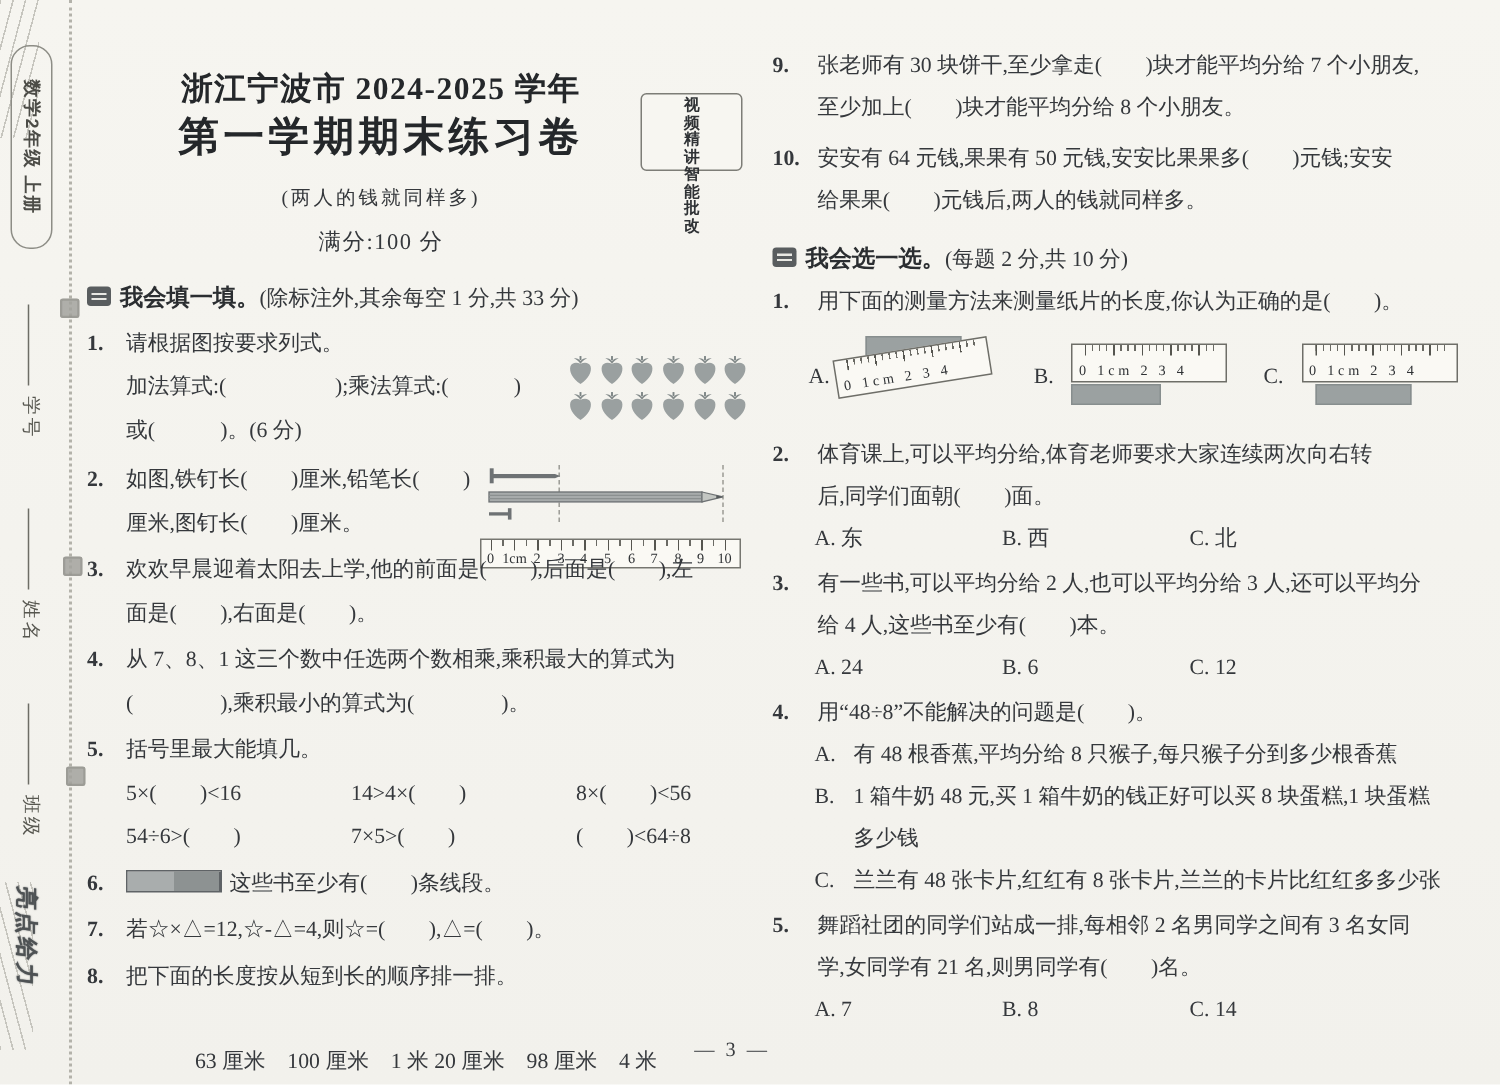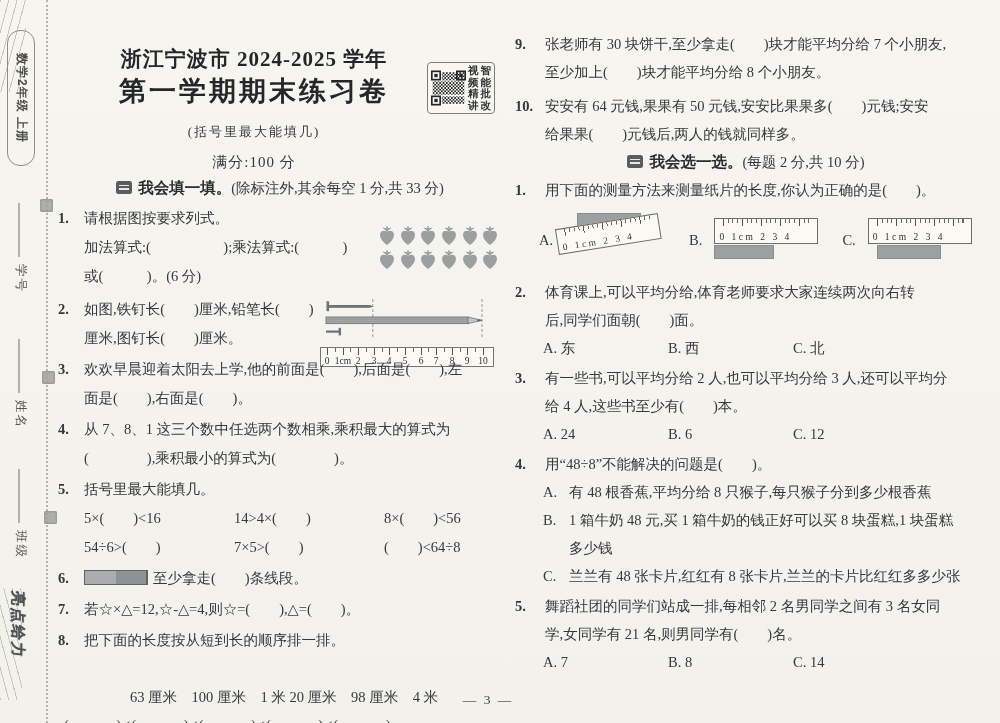--- a/index.html
+++ b/index.html
@@ -25,41 +25,41 @@
   .stamp{position:absolute;width:13px;height:13px;background:#a3a39e;border-radius:2px;
          box-shadow:inset 0 0 0 1.5px #8e8e88;opacity:.85;}
   
   .col-l{position:absolute;left:58px;top:28px;width:444px;font-size:14.5px;line-height:29px;}
   .col-r{position:absolute;left:515px;top:30px;width:462px;font-size:14.5px;line-height:28px;}
   .titles{text-align:center;width:392px;padding-top:16px;}
   .t1{font-size:21px;font-weight:bold;letter-spacing:1px;line-height:30px;color:#24272a;}
   .t2{font-size:27px;font-weight:bold;letter-spacing:3px;line-height:34px;color:#24272a;}
   .subnote{text-align:center;width:392px;margin-top:14px;font-size:13px;letter-spacing:2px;line-height:20px;}
   .score{text-align:center;width:392px;margin-top:8px;font-size:15px;letter-spacing:1px;line-height:24px;}
-  .sec{margin-top:2px;line-height:24px;text-align:center;}
+  .sec{margin-top:13px;line-height:24px;}
   .sec .st{font-family:"Liberation Sans","DejaVu Sans",sans-serif;font-weight:bold;font-size:15.5px;color:#2b2e31;}
   .sec .sn{font-size:14.5px;}
   .sec-icon{display:inline-block;width:16px;height:13px;border-radius:2.5px;background:#595d5f;
             position:relative;margin-right:6px;vertical-align:-1px;}
   .sec-icon::before{content:"";position:absolute;left:3px;right:3px;top:3.5px;height:6.5px;
             background:repeating-linear-gradient(180deg,#e9e9e4 0 1.4px,transparent 1.4px 3.4px);}
   .q{display:flex;margin-top:2px;}
   .qno{flex:none;width:26px;font-weight:bold;}
   .col-r .qno{width:30px;}
-  .qtext{flex:1;position:relative;}
+  .qtext{flex:1;position:relative;font-family:Liberation Serif, serif;}
   .grid5{display:grid;grid-template-columns:150px 150px 1fr;margin-left:26px;}
   .center-line{margin-left:26px;text-align:center;width:400px;margin-top:28px;}
   .ans8{margin-left:6px;letter-spacing:1px;}
   .opts{display:grid;grid-template-columns:125px 125px 1fr;margin-left:28px;}
   .optrow{display:flex;padding-right:12px;}
   .optlab{flex:none;width:26px;}
   .opttext{flex:1;}
   
   .qrbox{position:absolute;left:427px;top:62px;width:68px;height:52px;border:1px solid #7d7d77;
-         border-radius:4px;background:#f7f6f1;display:flex;align-items:center;padding:2px 3px;box-sizing:border-box;}
+         border-radius:4px;background:#f7f6f1;display:flex;align-items:center;padding:2px 3px;box-sizing:border-box;flex-direction:column;}
   .qrcap{width:12px;font-size:10.5px;line-height:11.5px;color:#2f3235;font-weight:bold;
          font-family:"Liberation Sans","DejaVu Sans",sans-serif;margin-left:2px;word-break:break-all;}
   
   .berries{position:absolute;right:2px;top:22px;width:122px;display:grid;
            grid-template-columns:repeat(6,1fr);grid-gap:4px 2px;}
   .ruler-fig{position:absolute;right:6px;top:2px;width:176px;}
   .bigruler{position:relative;width:174px;height:20px;border:1px solid #767670;background:#faf9f4;box-sizing:border-box;}
   .bigruler::before{content:"";position:absolute;left:6px;top:0;width:160px;height:4px;
        background:repeating-linear-gradient(90deg,#6a6a64 0 1px,transparent 1px 7.8px);}
   .bigruler::after{content:"";position:absolute;left:6px;top:0;width:158px;height:7px;
@@ -135,21 +135,21 @@
     </svg>
     <div class="qrcap">视频精讲</div>
     <div class="qrcap">智能批改</div>
   </div>
 
   <div class="col-l">
     <div class="titles">
       <div class="t1">浙江宁波市 2024-2025 学年</div>
       <div class="t2">第一学期期末练习卷</div>
     </div>
-    <div class="subnote">(括号里最大能填几)</div>
+    <div class="subnote">(两人的钱就同样多)</div>
     <div class="score">满分:100 分</div>
 
     <div class="sec">
       <span class="sec-icon"></span><span class="st">我会填一填。</span><span class="sn">(除标注外,其余每空 1 分,共 33 分)</span>
     </div>
 
     <div class="q" style="margin-top:4px;">
       <span class="qno">1.</span>
       <div class="qtext">
         <div>请根据图按要求列式。</div>
@@ -281,21 +281,21 @@
       <span>5×(　　)&lt;16</span>
       <span>14&gt;4×(　　)</span>
       <span>8×(　　)&lt;56</span>
       <span>54÷6&gt;(　　)</span>
       <span>7×5&gt;(　　)</span>
       <span>(　　)&lt;64÷8</span>
     </div>
 
     <div class="q">
       <span class="qno">6.</span>
-      <div class="qtext"><span class="bar6"></span><span>至少拿走(　　)条线段。</span></div>
+      <div class="qtext"><span class="bar6"></span><span>这些书至少有(　　)条线段。</span></div>
     </div>
 
     <div class="q">
       <span class="qno">7.</span>
       <div class="qtext">若☆×△=12,☆-△=4,则☆=(　　),△=(　　)。</div>
     </div>
 
     <div class="q">
       <span class="qno">8.</span>
       <div class="qtext">把下面的长度按从短到长的顺序排一排。</div>

